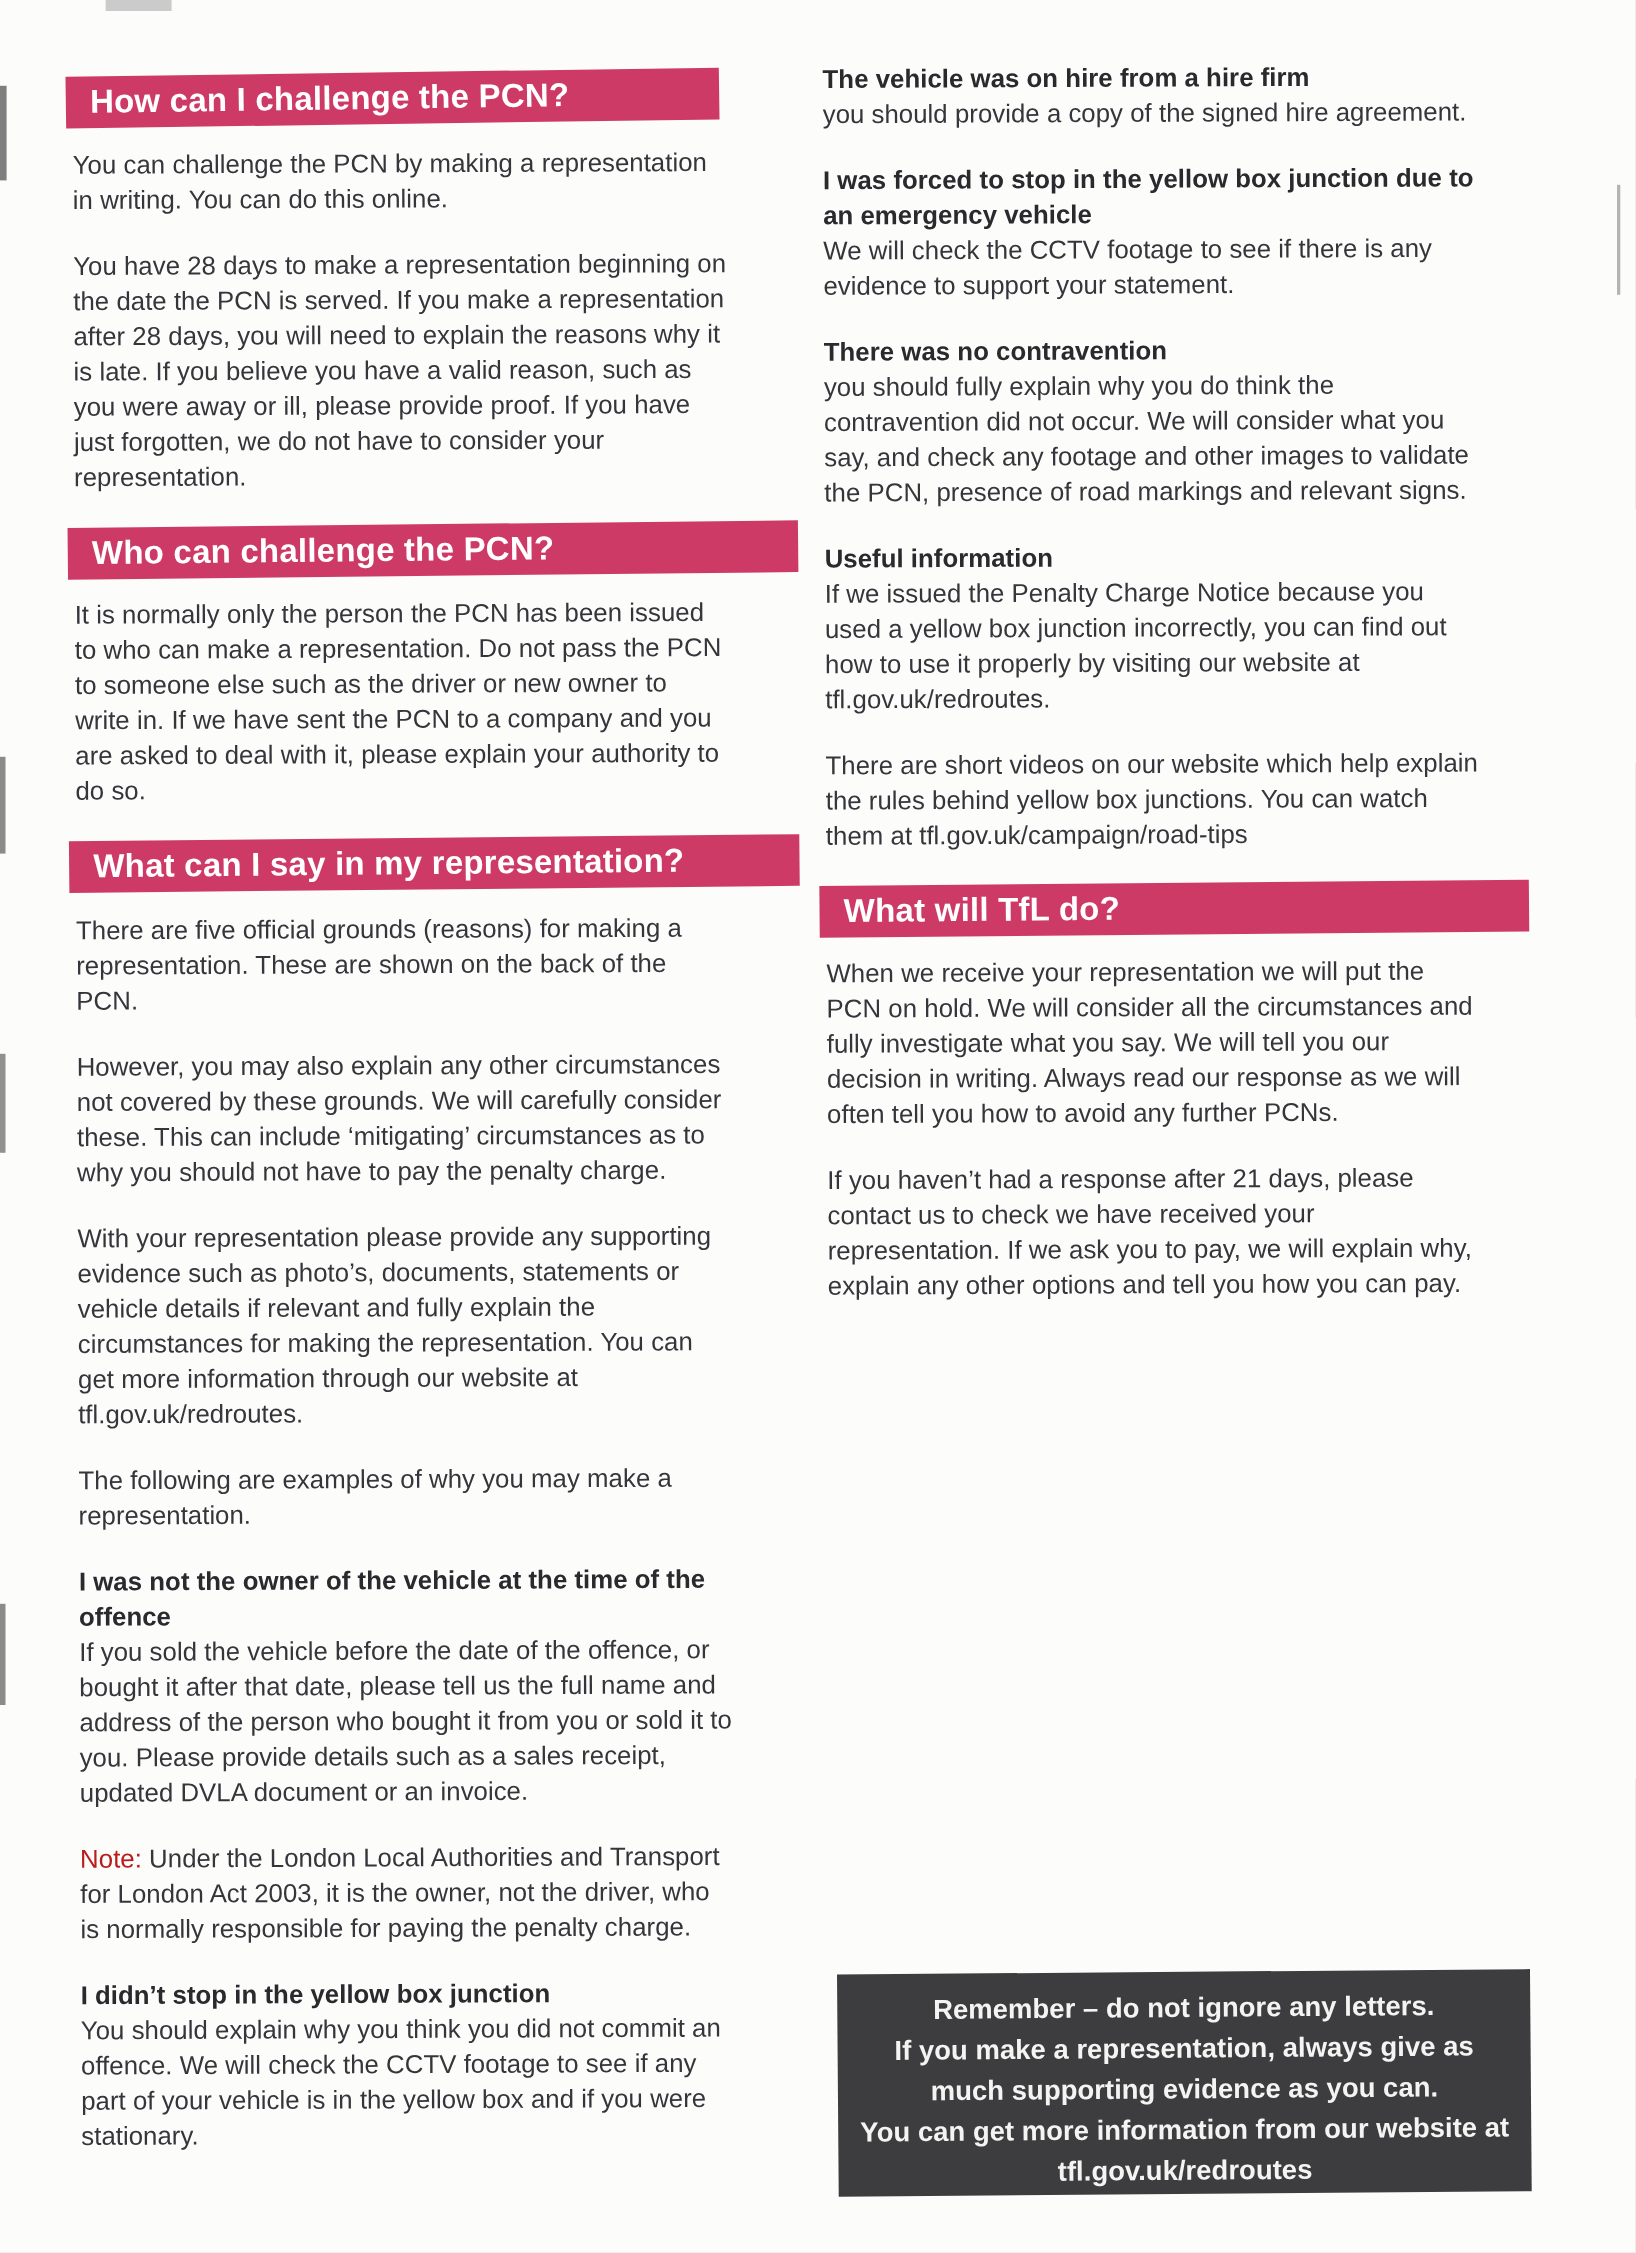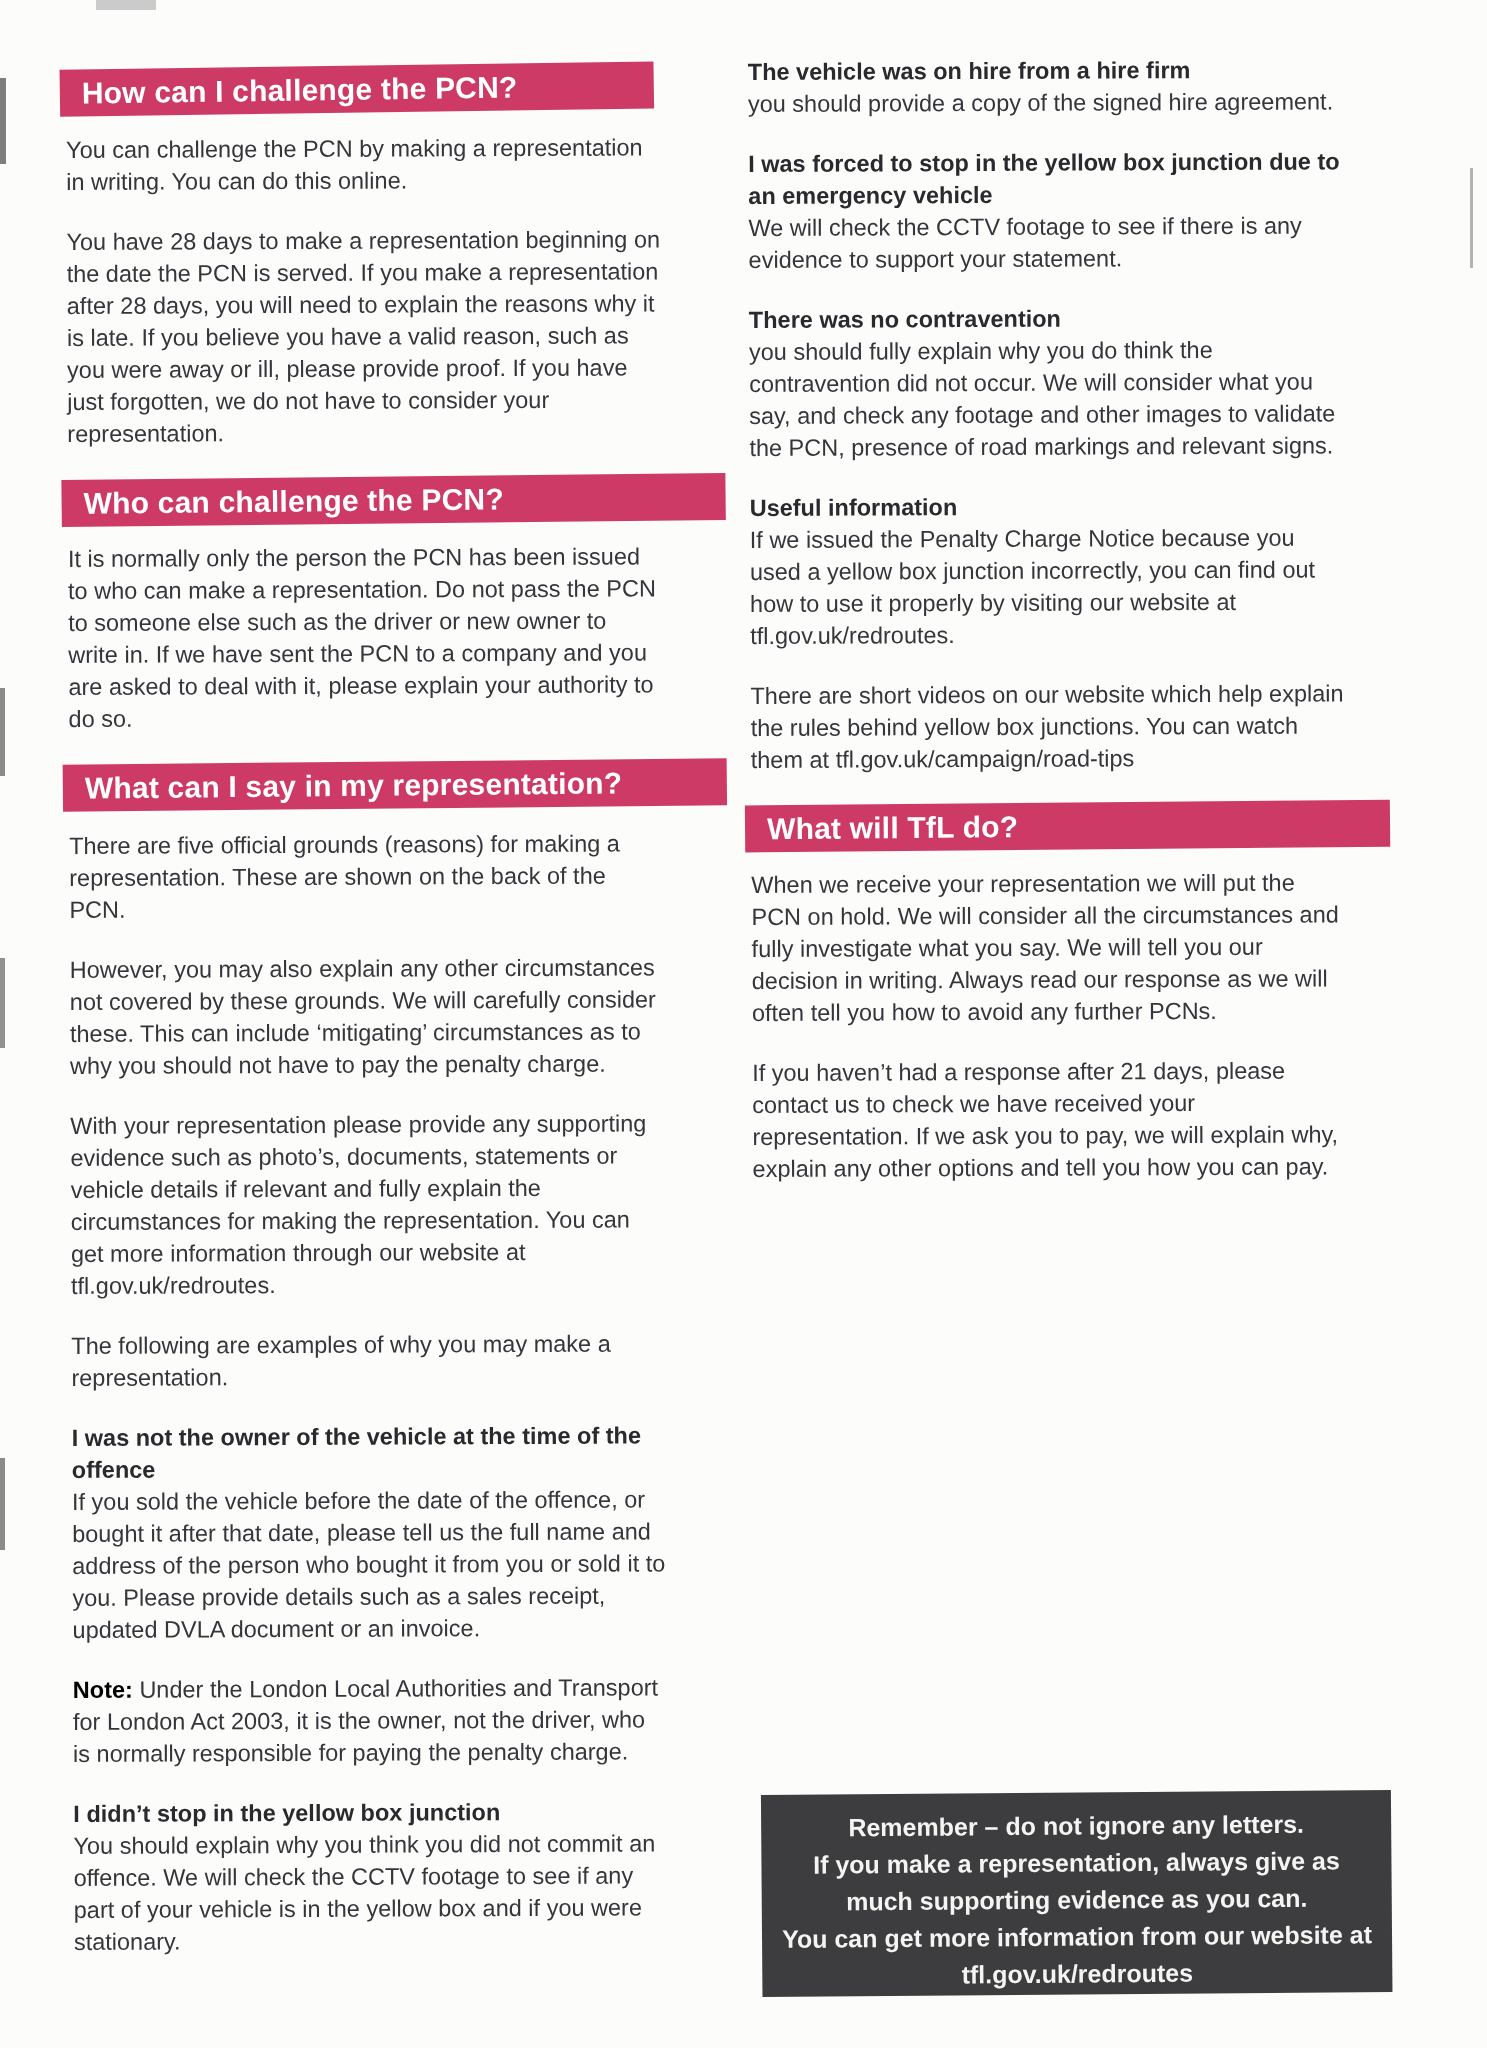--- a/index.html
+++ b/index.html
@@ -26,21 +26,21 @@
   .band4 { width:645px; margin:28px 0 18px 0; transform:rotate(-0.25deg); }
 
   .para {
     font-size:23.5px; line-height:32px; margin:0 0 28px 0; padding-left:6px;
     color:#36353b;
   }
   .subhead {
     font-size:23.5px; line-height:32px; font-weight:bold; color:#2a292e;
     margin:0; padding-left:6px;
   }
-  .note-label { font-weight:bold; color:#000000; }
+  .note-label { font-weight:normal; color:#b91c1c; }
 
   .reminder {
     position:absolute; left:757px; top:1794px; width:630px; height:202px;
     background:var(--charcoal, #3d3c3e); color:#f4f4f3;
     font-weight:bold; font-size:25px; line-height:37px; text-align:center;
     box-sizing:border-box; padding:15px 18px 0 18px;
     transform:rotate(-0.2deg);
   }
   .reminder p { margin:0; }
 

